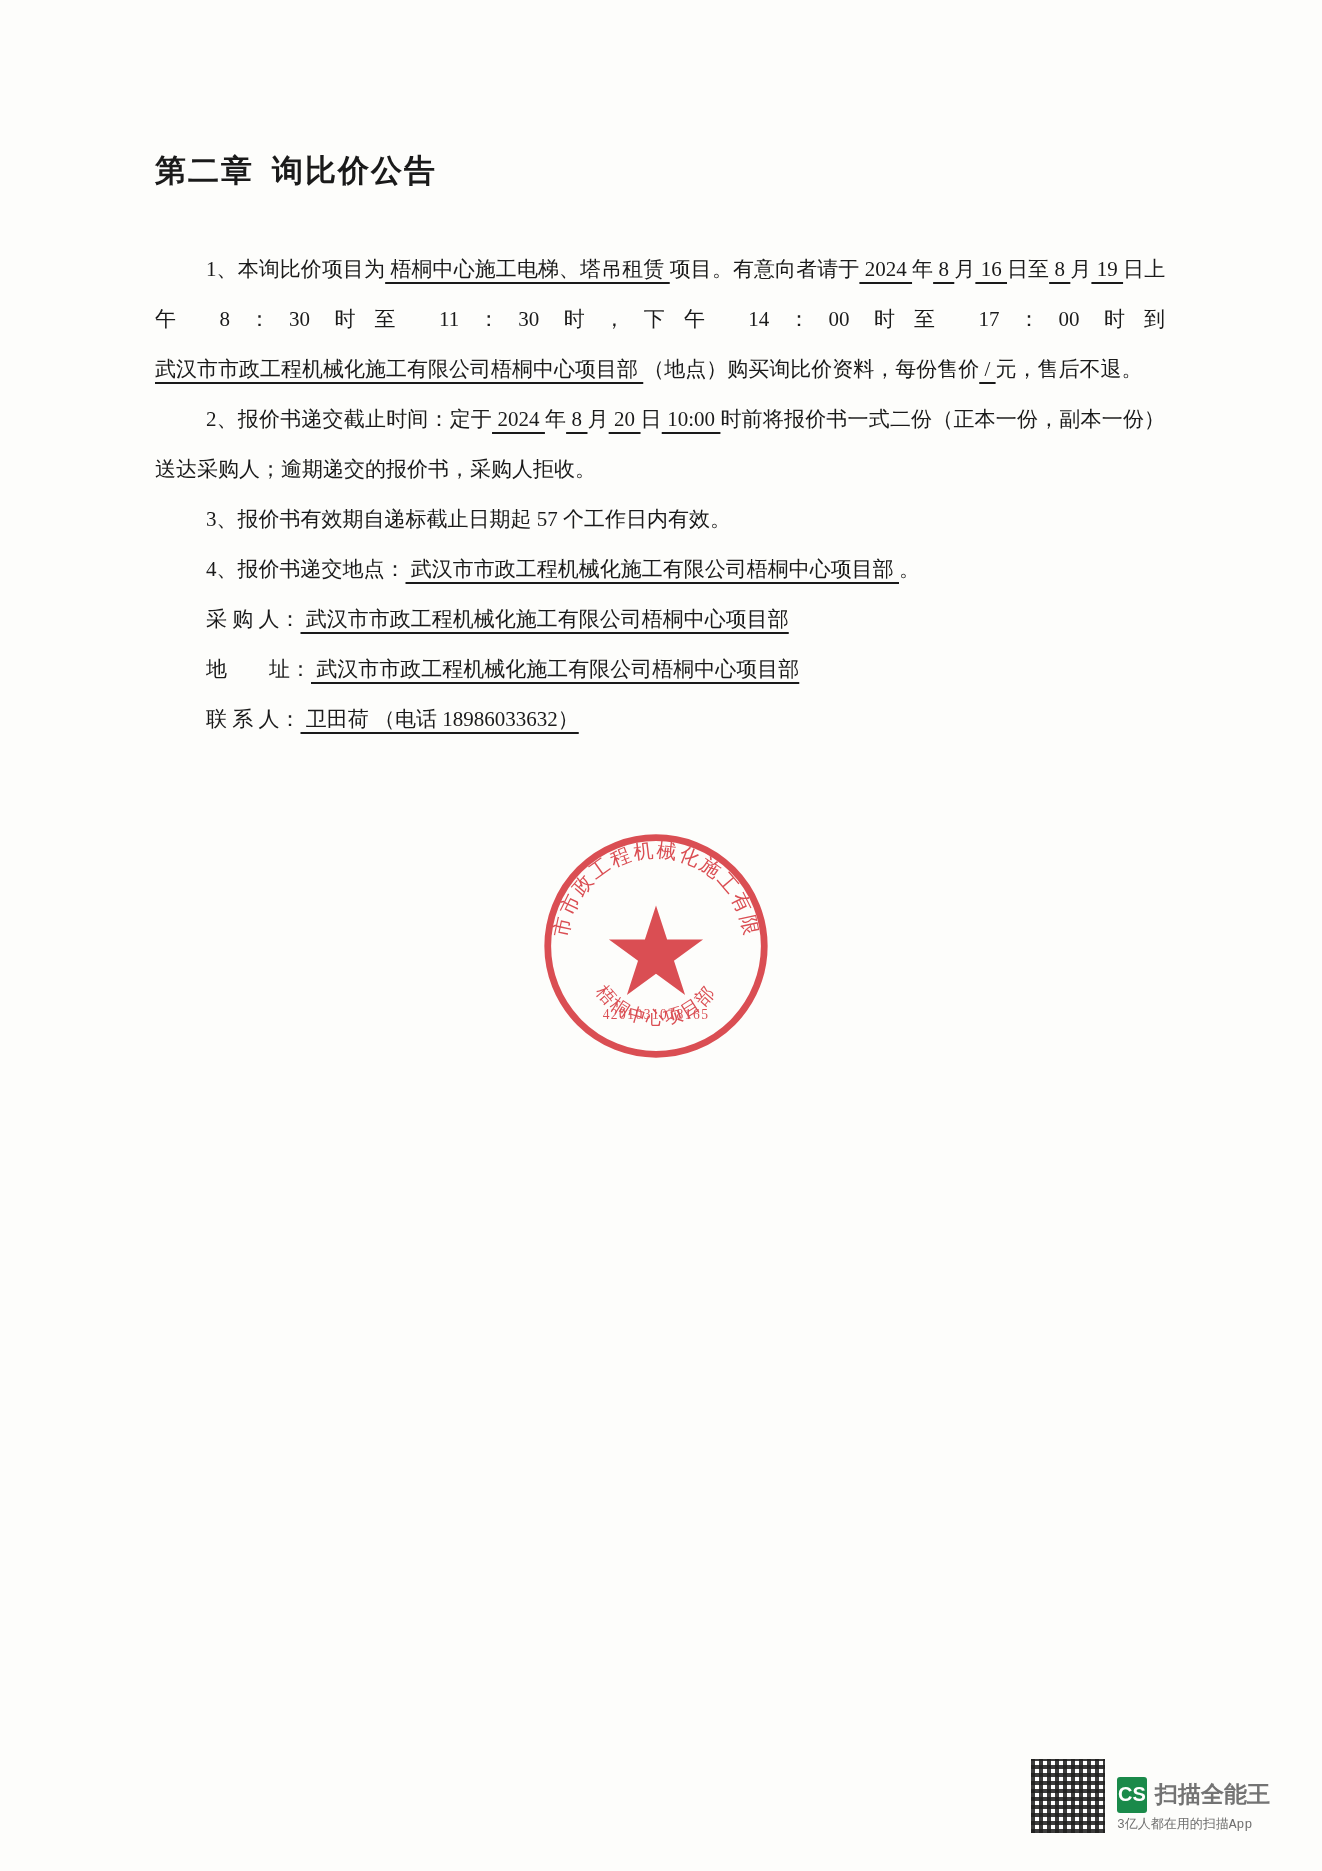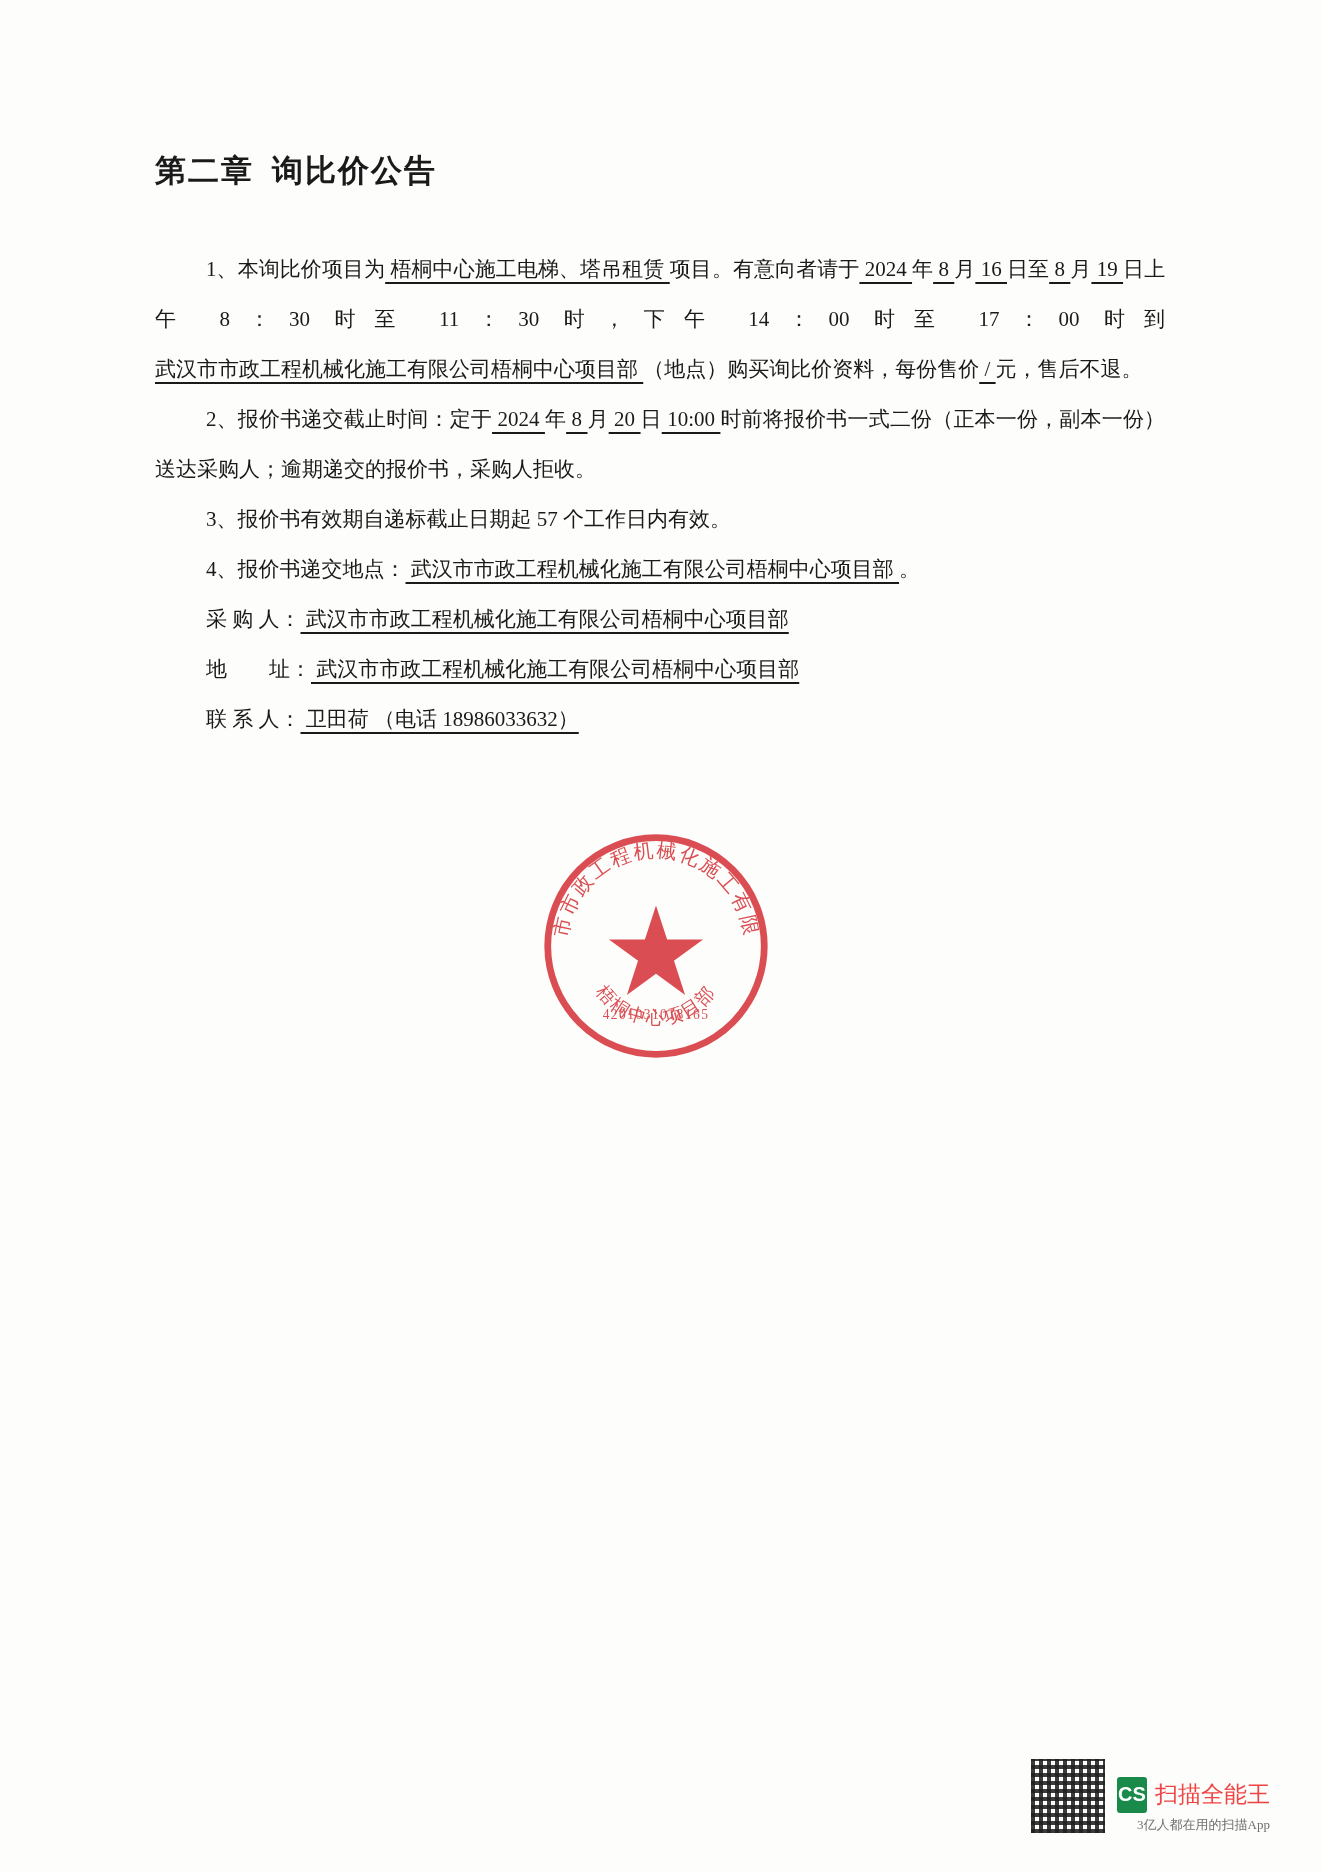--- a/index.html
+++ b/index.html
@@ -98,30 +98,29 @@
     color: #fff;
     font-size: 20px;
     font-weight: bold;
     display: flex;
     align-items: center;
     justify-content: center;
     font-family: "Liberation Sans", sans-serif;
   }
   .cs-name {
     font-size: 23px;
-    font-weight: normal;
-    color: #ef4444;
+    font-weight: bold;
+    color: #737373;
     font-family: "Liberation Sans", "DejaVu Sans", sans-serif;
   }
   .cs-sub {
     font-size: 13px;
     color: #6f6f6f;
     margin-top: 4px;
-    font-family: Liberation Serif, serif;
-    text-align: right;
+    font-family: Liberation Mono, monospace;
   }
 </style>
 </head>
 <body>
 
 <div class="page">
 
   <div class="doc-body">
 
     <div class="doc-title">

